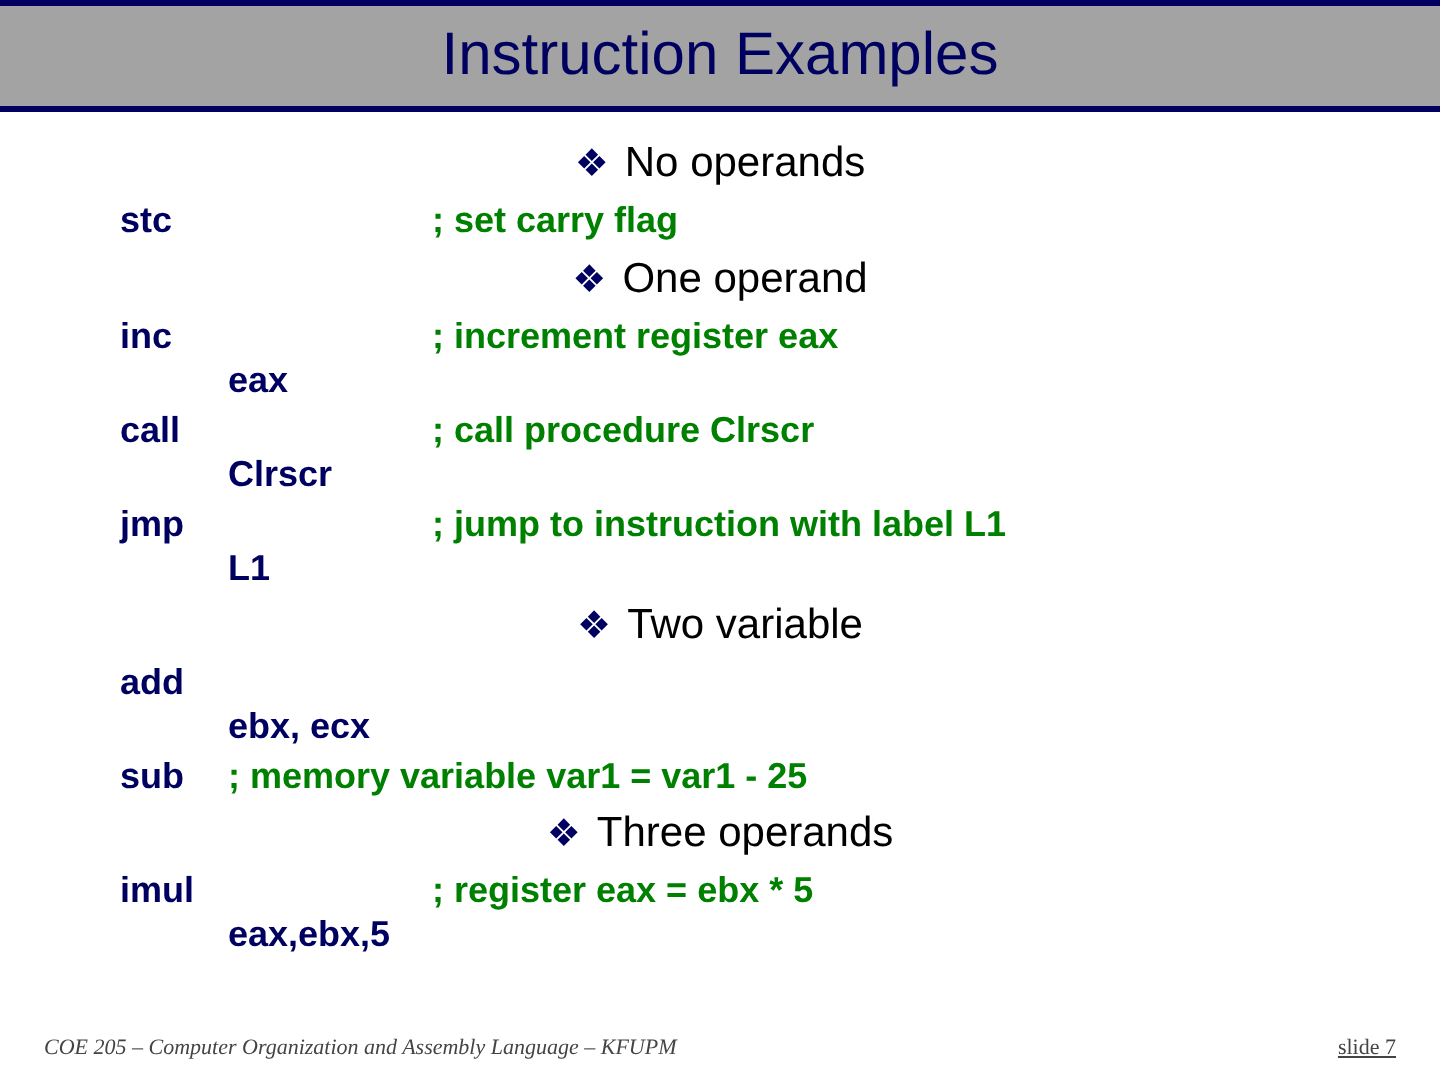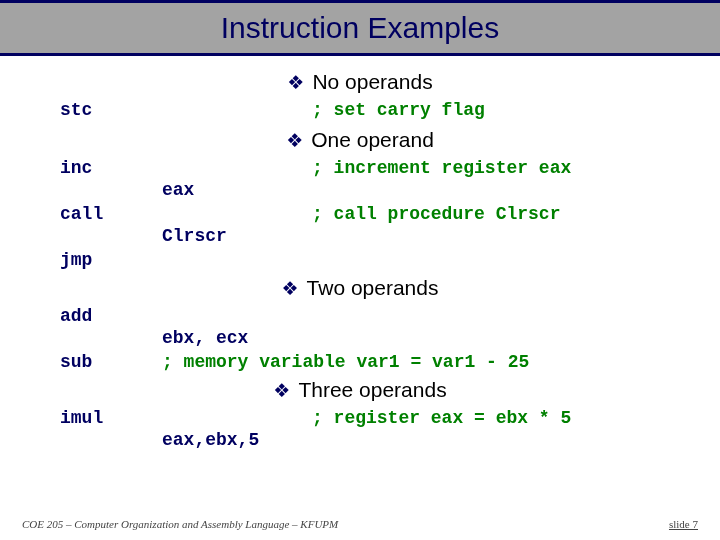--- a/index.html
+++ b/index.html
@@ -34,28 +34,27 @@
     font-family: Arial, sans-serif;
     text-align: center;
   }
   .section-head::before {
     content: "❖";
     color: #000060;
     margin-right: 8px;
     font-size: 19px;
   }
   .code-line {
-    font-family: Liberation Mono, monospace;
+    font-family: Liberation Sans, sans-serif;
     font-size: 18px;
     font-weight: bold;
     color: #000060;
     margin: 4px 0 4px 32px;
     white-space: pre;
     display: flex;
-    gap: 48px;
   }
   .code-op {
     display: inline-block;
     width: 54px;
   }
   .code-arg {
     display: inline-block;
     width: 102px;
     margin-top: 22px;
   }
@@ -86,23 +85,23 @@
 <div class="title-bar">Instruction Examples</div>
 
 <div class="content">
 
   <div class="section-head">No operands</div>
   <div class="code-line"><span class="code-op">stc</span><span class="code-arg"></span><span class="code-comment">; set carry flag</span></div>
 
   <div class="section-head">One operand</div>
   <div class="code-line"><span class="code-op">inc</span><span class="code-arg">eax</span><span class="code-comment">; increment register eax</span></div>
   <div class="code-line"><span class="code-op">call</span><span class="code-arg">Clrscr</span><span class="code-comment">; call procedure Clrscr</span></div>
-  <div class="code-line"><span class="code-op">jmp</span></div>
+  <div class="code-line"><span class="code-op">jmp</span><span class="code-arg">L1</span><span class="code-comment">; jump to instruction with label L1</span></div>
 
-  <div class="section-head">Two operands</div>
+  <div class="section-head">Two variable</div>
   <div class="code-line"><span class="code-op">add</span><span class="code-arg">ebx, ecx</span></div>
   <div class="code-line"><span class="code-op">sub</span><span class="code-comment">; memory variable var1 = var1 - 25</span></div>
 
   <div class="section-head">Three operands</div>
   <div class="code-line"><span class="code-op">imul</span><span class="code-arg">eax,ebx,5</span><span class="code-comment">; register eax = ebx * 5</span></div>
 
 </div>
 
 <div class="footer">
   <span class="center">COE 205 – Computer Organization and Assembly Language – KFUPM</span>

